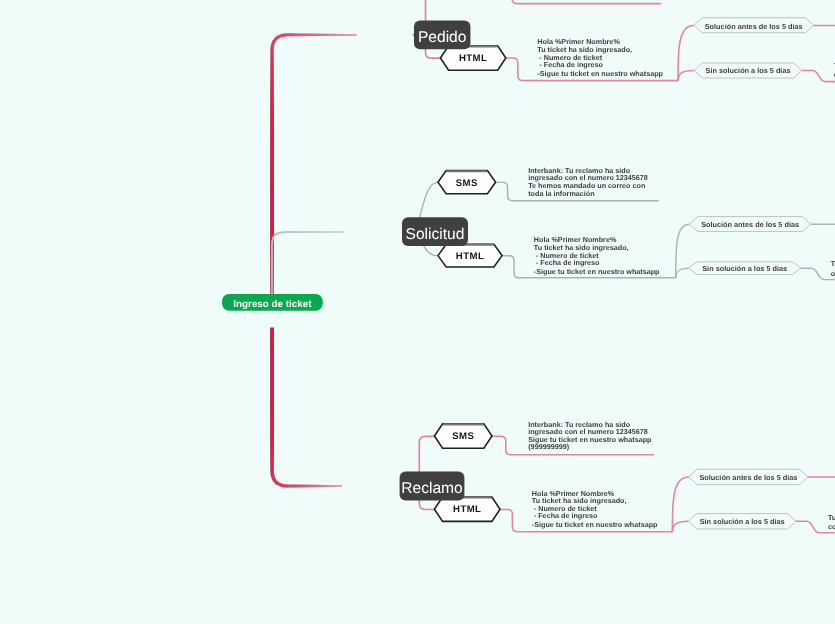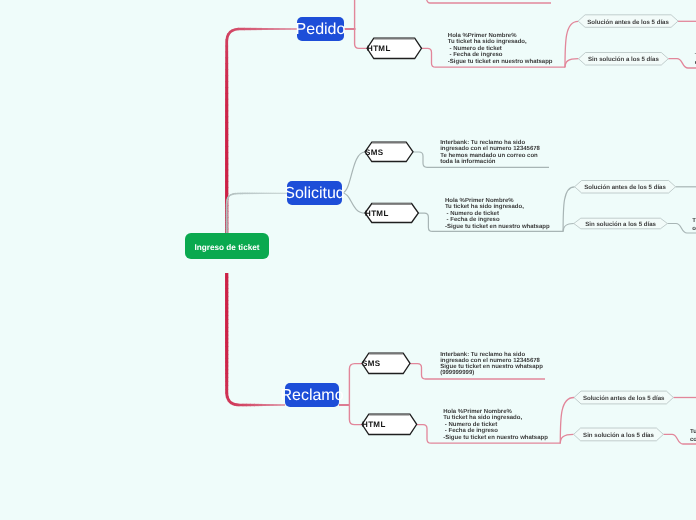--- a/index.html
+++ b/index.html
@@ -8,23 +8,23 @@
        font-family:"Liberation Sans",sans-serif;
        -webkit-font-smoothing:antialiased;-moz-osx-font-smoothing:grayscale;
        text-rendering:geometricPrecision;}
   #stage{position:relative;width:696px;height:520px;overflow:hidden;background:#effcfa;
         will-change:transform;transform:translateZ(0);}
   svg.links{position:absolute;left:0;top:0;width:696px;height:520px;}
   .node{position:absolute;box-sizing:border-box;display:flex;align-items:center;
         justify-content:center;white-space:nowrap;}
   .root{background:#0aa94f;color:#fff;border-radius:6px;font-size:8.2px;font-weight:700;}
   .root > span{position:relative;top:1.6px;}
-  .cat{background:#1d4ed8;color:#fff;border-radius:5px;font-size:16px;font-weight:400;}
+  .cat{background:#404040;color:#fff;border-radius:5px;font-size:13px;font-weight:400;margin-left:48px;}
   .cat > span{position:relative;top:1.1px;}
-  .hexlabel{position:absolute;display:flex;align-items:center;justify-content:flex-start;
+  .hexlabel{position:absolute;display:flex;align-items:center;justify-content:center;
             font-size:8px;font-weight:700;color:#141414;letter-spacing:.35px;white-space:nowrap;}
   .outlabel{position:absolute;display:flex;align-items:center;justify-content:center;
             font-size:6.1px;font-weight:600;color:#3d3d3d;white-space:nowrap;}
   .outlabel > span{position:relative;top:1px;}
   .hexlabel > span{position:relative;top:.5px;}
   .msg{position:absolute;font-size:6px;font-weight:600;color:#3d3d3d;line-height:7.4px;
        white-space:pre;}
 </style>
 </head>
 <body>
@@ -224,31 +224,31 @@
         <path d="M369.2,414.65 L409.5,414.65" fill="none" stroke="#767676" stroke-width="1.7"></path>
         <path d="M578.1,21.05 L585.1,14.8 L671.1,14.8 L678.1,21.05 L671.1,27.3 L585.1,27.3 Z" fill="#f2fbf9" stroke="#b5c2c1" stroke-width="0.8" stroke-linejoin="miter"></path>
         <path d="M578.5,58.75 L585.5,52.5 L661.3,52.5 L668.3,58.75 L661.3,65 L585.5,65 Z" fill="#f2fbf9" stroke="#b5c2c1" stroke-width="0.8" stroke-linejoin="miter"></path>
         <path d="M574.6,186.75 L581.6,180.5 L668.6,180.5 L675.6,186.75 L668.6,193 L581.6,193 Z" fill="#f2fbf9" stroke="#b5c2c1" stroke-width="0.8" stroke-linejoin="miter"></path>
         <path d="M573.8,223.5 L580.8,218.2 L660.4,218.2 L667.4,223.5 L660.4,228.8 L580.8,228.8 Z" fill="#f2fbf9" stroke="#b5c2c1" stroke-width="0.8" stroke-linejoin="miter"></path>
         <path d="M574,397.5 L581,391.1 L666.4,391.1 L673.4,397.5 L666.4,403.9 L581,403.9 Z" fill="#f2fbf9" stroke="#b5c2c1" stroke-width="0.8" stroke-linejoin="miter"></path>
         <path d="M573.6,434.4 L580.6,428 L656.4,428 L663.4,434.4 L656.4,440.8 L580.6,440.8 Z" fill="#f2fbf9" stroke="#b5c2c1" stroke-width="0.8" stroke-linejoin="miter"></path>
       </g>
   </svg>
 
-  <div class="node root" style="left:185px;top:233px;width:84px;height:26px;">
+  <div class="node root" style="left:185px;top:245px;width:84px;height:14px;">
     <span>Ingreso de ticket</span>
   </div>
 
   <div class="node cat" style="left:297px;top:17px;width:47px;height:24px;">
     <span>Pedido</span>
   </div>
   <div class="node cat" style="left:287px;top:181px;width:55px;height:24px;justify-content:center;">
     <span>Solicitud</span>
   </div>
-  <div class="node cat" style="left:285px;top:383px;width:54px;height:24px;">
+  <div class="node cat" style="left:285px;top:393px;width:54px;height:24px;">
     <span>Reclamo</span>
   </div>
 <div class="hexlabel" style="left: 367px; top: 38.2px; width: 54.5px; height: 20.3px;">
       <span>HTML</span>
     </div>
     <div class="hexlabel" style="left: 365px; top: 142.2px; width: 48px; height: 19.3px;">
       <span>SMS</span>
     </div>
     <div class="hexlabel" style="left: 365px; top: 203.5px; width: 53.4px; height: 19px;">
       <span>HTML</span>

